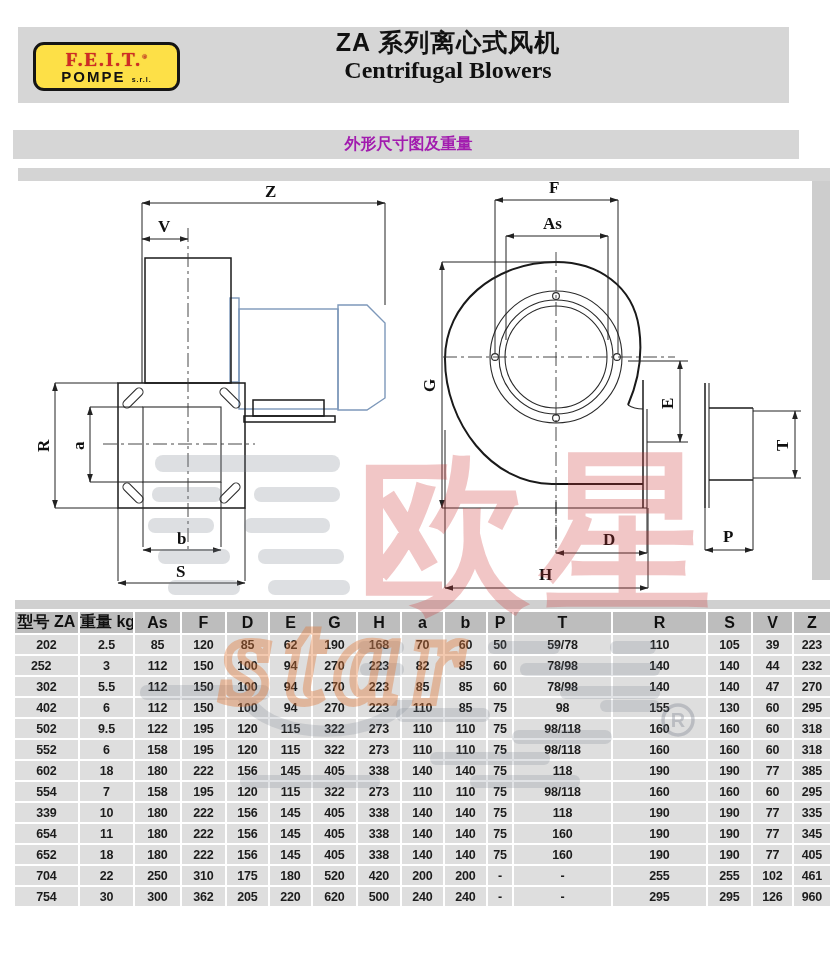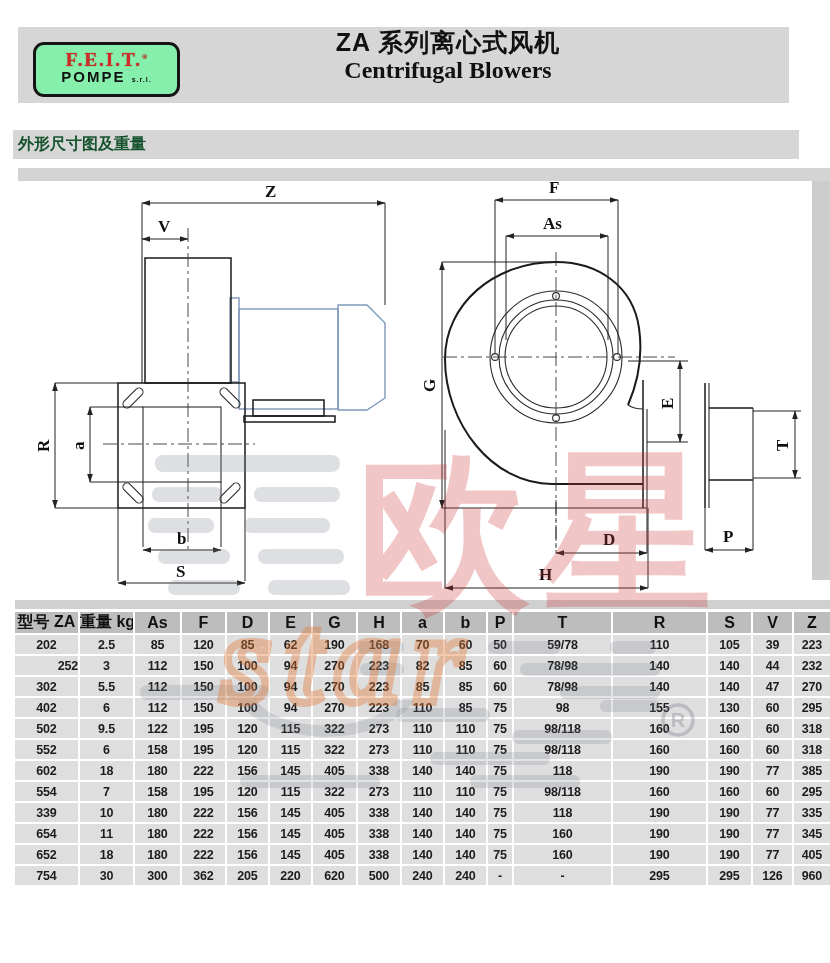--- a/index.html
+++ b/index.html
@@ -1,53 +1,53 @@
 <!DOCTYPE html>
 <html><head>
 <meta charset="utf-8">
 <style>
   html,body{margin:0;padding:0;background:#fff;}
   .page{position:relative;width:830px;height:963px;background:#fff;overflow:hidden;
         font-family:"Liberation Sans",sans-serif;color:#111;}
 
   
   .header-band{position:absolute;left:18px;top:27px;width:771px;height:76px;background:#d6d6d6;}
-  .logo{position:absolute;left:15px;top:15px;width:147px;height:55px;background:#86efac;
+  .logo{position:absolute;left:15px;top:15px;width:147px;height:49px;background:#fde047;
         border:3px solid #151515;border-radius:11px;text-align:center;box-sizing:border-box;}
   .logo .feit{margin-top:3px;font-family:"Liberation Serif",serif;font-weight:bold;
         font-size:19px;line-height:19px;color:#d22a26;letter-spacing:2px;
         text-shadow:0 0 1px #8e1612;}
   .logo .feit .reg{font-size:7px;vertical-align:super;letter-spacing:0;}
   .logo .pompe{font-size:15px;font-weight:800;letter-spacing:2px;line-height:16px;color:#111;}
   .logo .srl{font-size:7px;font-weight:700;letter-spacing:1px;}
   .titles{position:absolute;left:230px;top:0;width:400px;text-align:center;}
   .title-cn{font-size:25px;font-weight:800;letter-spacing:1px;line-height:30px;}
   .title-en{font-family:"Liberation Serif",serif;font-size:24px;font-weight:bold;line-height:26px;}
 
   
   .section-band{position:absolute;left:13px;top:130px;width:786px;height:29px;background:#d6d6d6;}
-  .section-band span{display:block;padding:4px 0 0 5px;font-size:16px;font-weight:800;color:#14532d;}
+  .section-band span{display:block;padding:4px 0 0 5px;font-size:16px;font-weight:800;color:#a21caf;text-align:center;}
 
   
   .draw-topstrip{position:absolute;left:18px;top:168px;width:812px;height:13px;background:#d4d4d4;}
   .draw-rightstrip{position:absolute;left:812px;top:181px;width:18px;height:399px;background:#cdcdcd;}
   .drawing-svg{position:absolute;left:15px;top:170px;}
 
   
   .table-topstrip{position:absolute;left:15px;top:600px;width:815px;height:9px;background:#d0d0d0;}
   table.dims{position:absolute;left:15px;top:612px;width:815px;border-collapse:collapse;
              table-layout:fixed;}
   table.dims th{background:#bdbdbd;height:20px;font-size:16px;font-weight:700;
              border-right:2px solid #fff;border-bottom:2px solid #fff;text-align:center;
              padding:0;overflow:hidden;white-space:nowrap;}
   table.dims td{background:#dedede;height:19px;font-size:12.5px;font-weight:700;color:#1c1c1c;
              border-right:2px solid #fff;border-bottom:2px solid #fff;text-align:center;
              padding:0;overflow:hidden;white-space:nowrap;letter-spacing:-0.2px;}
   table.dims th:last-child,table.dims td:last-child{border-right:none;}
-  table.dims td.cell-left{text-align:right;padding-left:16px;}
+  table.dims td.cell-left{text-align:left;padding-left:16px;}
 
   
   .ln{stroke:#1a1a1a;stroke-width:1.5;fill:none;}
   .thin{stroke:#2a2a2a;stroke-width:1.1;fill:none;}
   .bl{stroke:#7d98ba;stroke-width:1.4;fill:none;}
   .dim{stroke:#222;stroke-width:1;fill:none;}
   .cl{stroke:#333;stroke-width:0.9;fill:none;stroke-dasharray:14 4 3 4;}
   .lbl{font-family:"Liberation Serif",serif;font-weight:bold;font-size:17px;fill:#101010;}
   .wm{pointer-events:none;}
 
@@ -444,20 +444,38 @@
           <td>140</td>
           <td>140</td>
           <td>75</td>
           <td>160</td>
           <td>190</td>
           <td>190</td>
           <td>77</td>
           <td>405</td>
         </tr>
         <tr>
+          <td>704</td>
+          <td>22</td>
+          <td>250</td>
+          <td>310</td>
+          <td>175</td>
+          <td>180</td>
+          <td>520</td>
+          <td>420</td>
+          <td>200</td>
+          <td>200</td>
+          <td>-</td>
+          <td>-</td>
+          <td>255</td>
+          <td>255</td>
+          <td>102</td>
+          <td>461</td>
+        </tr>
+        <tr>
           <td>754</td>
           <td>30</td>
           <td>300</td>
           <td>362</td>
           <td>205</td>
           <td>220</td>
           <td>620</td>
           <td>500</td>
           <td>240</td>
           <td>240</td>

